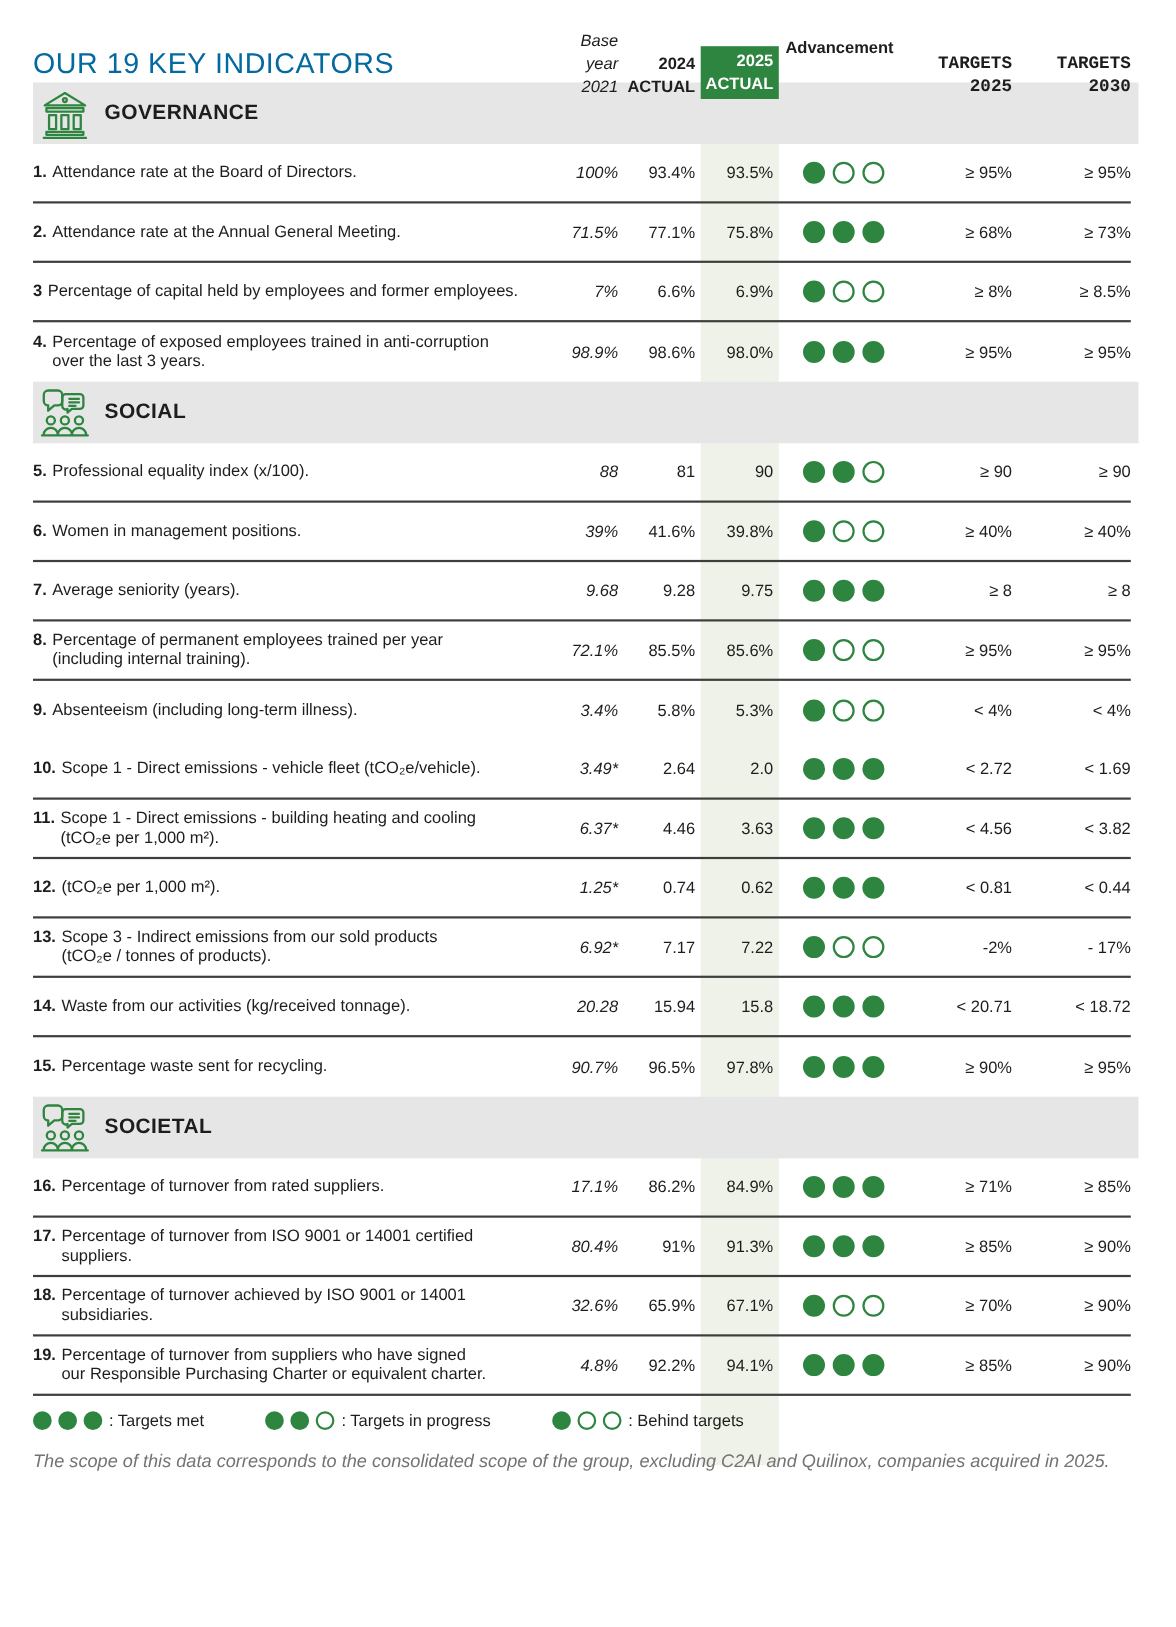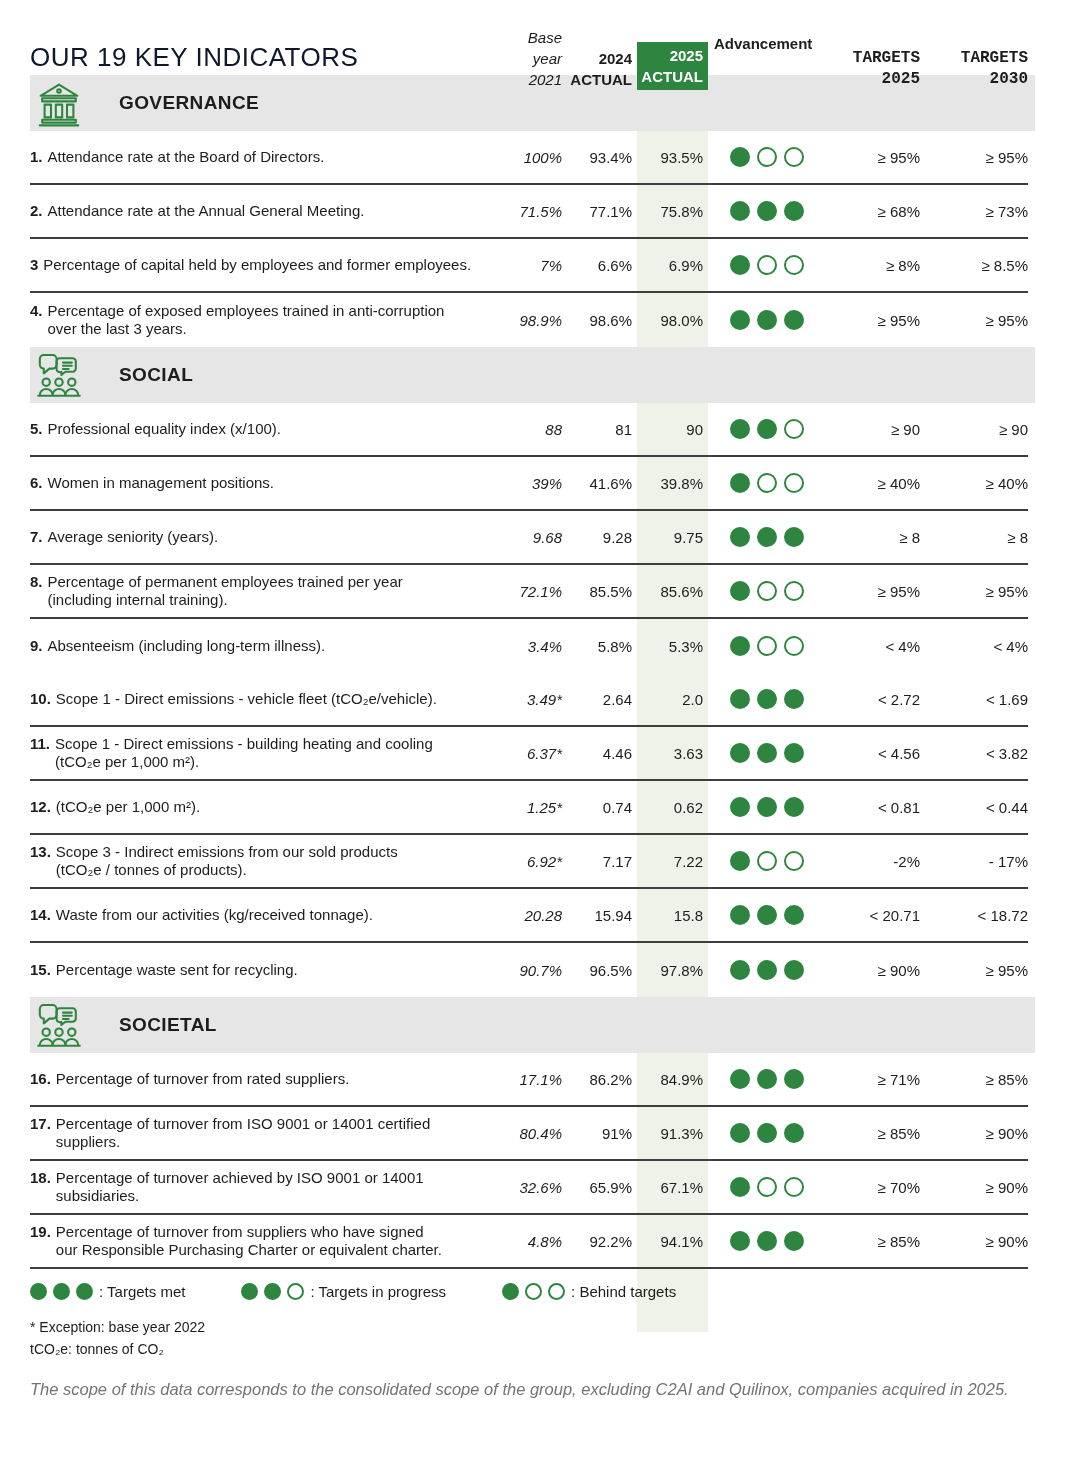--- a/index.html
+++ b/index.html
@@ -14,30 +14,30 @@
   .page{position:relative;width:1069px;height:1479px;background:#fff;overflow:hidden;}
   
   .col-band{position:absolute;left:637px;top:75px;width:71px;height:1257px;background:var(--band);z-index:0;}
   .content{position:relative;z-index:1;}
 
   
   .grid{display:grid;grid-template-columns:470px 62px 70px 76px 102px 110px 108px;margin-left:30px;width:998px;}
 
   
   .header{align-items:end;height:48px;margin-top:27px;}
-  .page-title{font-size:26px;letter-spacing:.5px;color:#0f172a;align-self:center;padding-bottom:2px;}
+  .page-title{font-size:26px;letter-spacing:.5px;color:#0369a1;align-self:center;padding-bottom:2px;}
   .hcell{font-size:15px;line-height:21px;text-align:right;}
   .h-base{font-style:italic;}
   .h-bold{font-weight:700;}
   .h-2025{background:var(--green);color:#fff;font-weight:700;height:48px;margin-left:5px;padding:3px 5px 0 0;}
   .h-adv{align-self:start;text-align:left;font-weight:700;padding:6px 0 0 6px;}
   .h-t{font-weight:700;font-size:16px;font-family:Liberation Mono, monospace;}
 
   
-  .section-band{height:56px;background:var(--gray);width:1005px;margin-left:30px;display:flex;align-items:center;gap:36px;padding-left:5px;}
+  .section-band{height:56px;background:var(--gray);width:1005px;margin-left:30px;display:flex;align-items:center;gap:12px;padding-left:5px;}
   .section-icon{width:48px;height:48px;flex:0 0 48px;display:none;}
   .section-band[data-icon="bank-icon"] .section-icon[data-name="bank-icon"]{display:block;}
   .section-band[data-icon="people-icon"] .section-icon[data-name="people-icon"]{display:block;}
   .section-band[data-icon="hand-plant-icon"] .section-icon[data-name="hand-plant-icon"]{display:block;}
   .section-icon svg{width:100%;height:100%;stroke:var(--green);fill:none;stroke-width:2.6;stroke-linecap:round;stroke-linejoin:round;}
   .section-title{font-weight:700;font-size:19px;letter-spacing:.4px;}
 
   
   .row{min-height:54px;align-items:center;border-bottom:2px solid var(--line);background:transparent;}
   .row.no-line{border-bottom:none;}
@@ -557,20 +557,16 @@
       <div class="legend-item" data-name="legend-item-behind-targets">
         <div class="dots" data-name="status-dots-icon" data-filled="1">
           <span class="dot d1" data-name="status-dot-icon"></span>
             <span class="dot d2" data-name="status-dot-icon"></span>
             <span class="dot d3" data-name="status-dot-icon"></span>
         </div>
         <span class="legend-label" data-name="legend-label">: Behind targets</span>
       </div>
     </div>
 
-    <div class="footnotes" data-name="footnotes">
-      <div data-name="footnote-exception">* Exception: base year 2022</div>
-      <div data-name="footnote-tco2e">tCO₂e: tonnes of CO₂</div>
-    </div>
 
     <div class="scope-note" data-name="scope-note">The scope of this data corresponds to the consolidated scope of the group, excluding C2AI and Quilinox, companies acquired in 2025.</div>
   </div>
 </div>
 
 </body></html>

